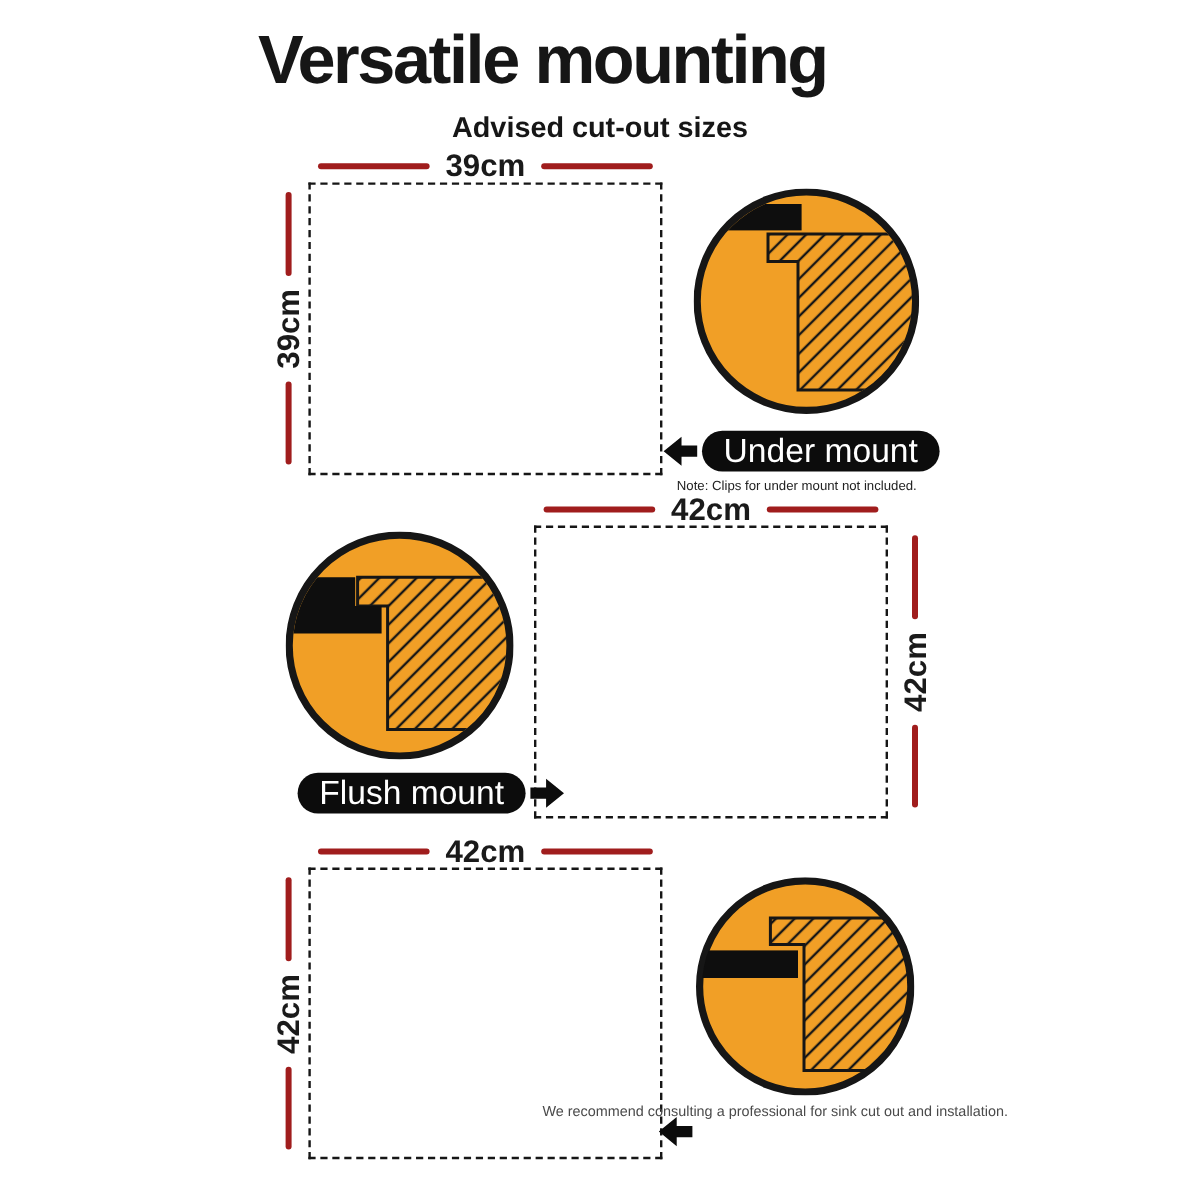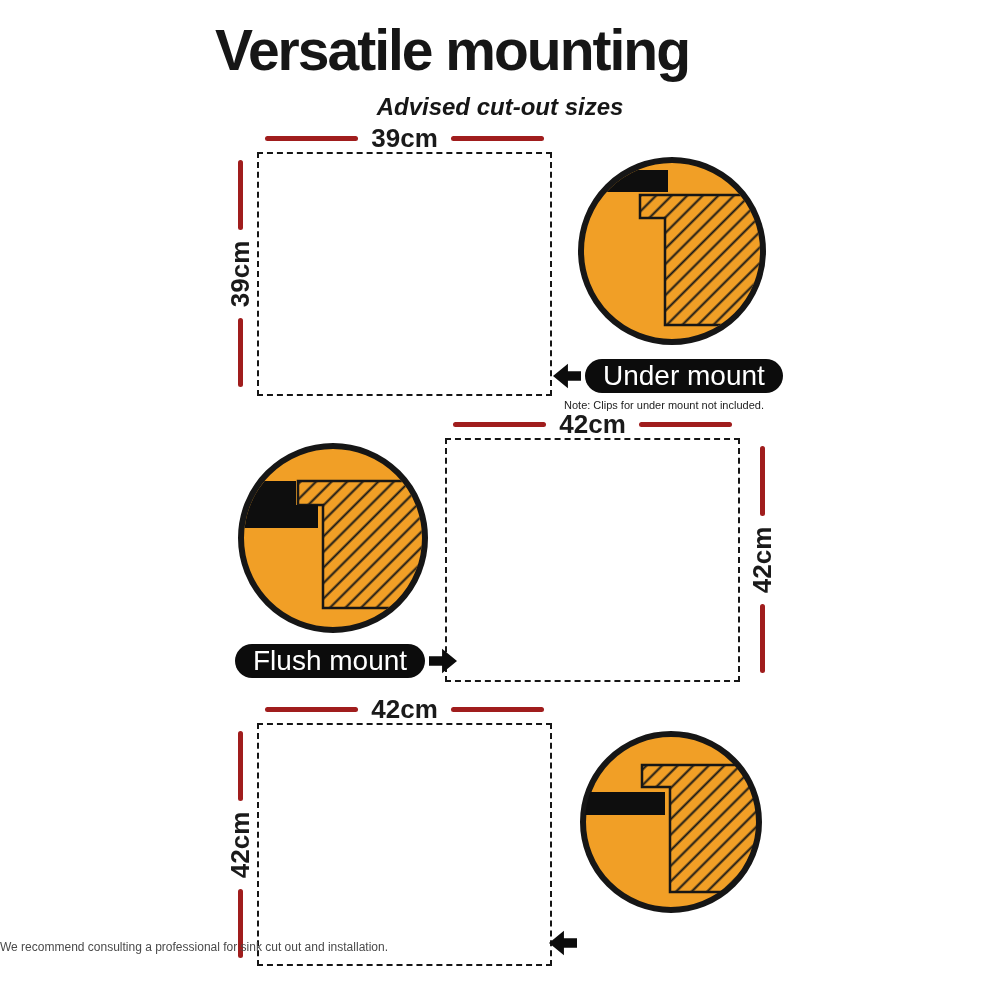--- a/index.html
+++ b/index.html
@@ -6,21 +6,21 @@
   .canvas{
     position:relative;width:1000px;height:1000px;background:#ffffff;overflow:hidden;
     font-family:"Liberation Sans", sans-serif;color:#161616;
   }
   .title{
     position:absolute;top:18px;left:0;width:904px;text-align:center;
     font-size:57px;font-weight:bold;letter-spacing:-2px;color:#161616;line-height:1.15;
   }
   .subtitle{
     position:absolute;top:93px;left:0;width:1000px;text-align:center;
-    font-size:24px;font-weight:bold;color:#161616;font-style:italic;
+    font-size:24px;font-weight:bold;color:#161616;
   }
   .cutout{
     position:absolute;box-sizing:border-box;border:2.5px dashed #161616;background:#ffffff;
   }
   
   .dim-h{position:absolute;display:flex;align-items:center;gap:13px;height:28px;}
   .dim-h .seg{flex:1;height:5px;background:#A01D1D;border-radius:2.5px;}
   .dim-lbl{font-size:26px;font-weight:600;color:#1a1a1a;line-height:1;white-space:nowrap;}
   
   .dim-v{position:absolute;display:flex;flex-direction:column;align-items:center;gap:13px;width:28px;}
@@ -29,21 +29,21 @@
   .dim-v .dim-lbl{transform:rotate(-90deg);}
   
   .pill-row{position:absolute;display:flex;align-items:center;gap:3px;}
   .pill{
     background:#0c0c0c;color:#ffffff;font-size:28px;font-weight:normal;
     height:34px;line-height:34px;padding:0 18px;border-radius:17px;white-space:nowrap;
   }
   .arrow-svg{display:block;}
   .small-note{position:absolute;font-size:11px;color:#222222;text-align:center;}
   .footer-note{
-    position:absolute;top:940px;left:0;width:840px;text-align:left;
+    position:absolute;top:919px;left:0;width:840px;text-align:right;
     font-size:12px;color:#4a4a4a;
   }
   .diagram{position:absolute;}
 </style>
 </head>
 <body>
 
 <div class="canvas">
 
   <div class="title">Versatile mounting</div>
@@ -119,21 +119,21 @@
           </clipPath>
       </defs>
       <circle cx="95" cy="95" r="92" fill="#F19F26" stroke="#161616" stroke-width="6"></circle>
       <g clip-path="url(#c2)">
         <polygon points="60,38 204,38 204,165 85,165 85,62 60,62" fill="url(#h2)" stroke="#161616" stroke-width="2.5"></polygon>
         <polygon points="-5,38 58,38 58,62 80,62 80,85 -5,85" fill="#0e0e0e"></polygon>
       </g>
     </svg>
   </div>
 
-  <div class="pill-row" style="left:235px;top:644px;">
+  <div class="pill-row" style="left:248px;top:644px;">
     <div class="pill">Flush mount</div>
     <svg class="arrow-svg" width="30" height="28" viewBox="0 0 32 30">
       <polygon points="31,15 15,2 15,10 1,10 1,20 15,20 15,28" fill="#0c0c0c"></polygon>
     </svg>
   </div>
 
   <div class="dim-h" style="left:265px;top:695px;width:279px;">
     <div class="seg"></div>
     <div class="dim-lbl">42cm</div>
     <div class="seg"></div>

